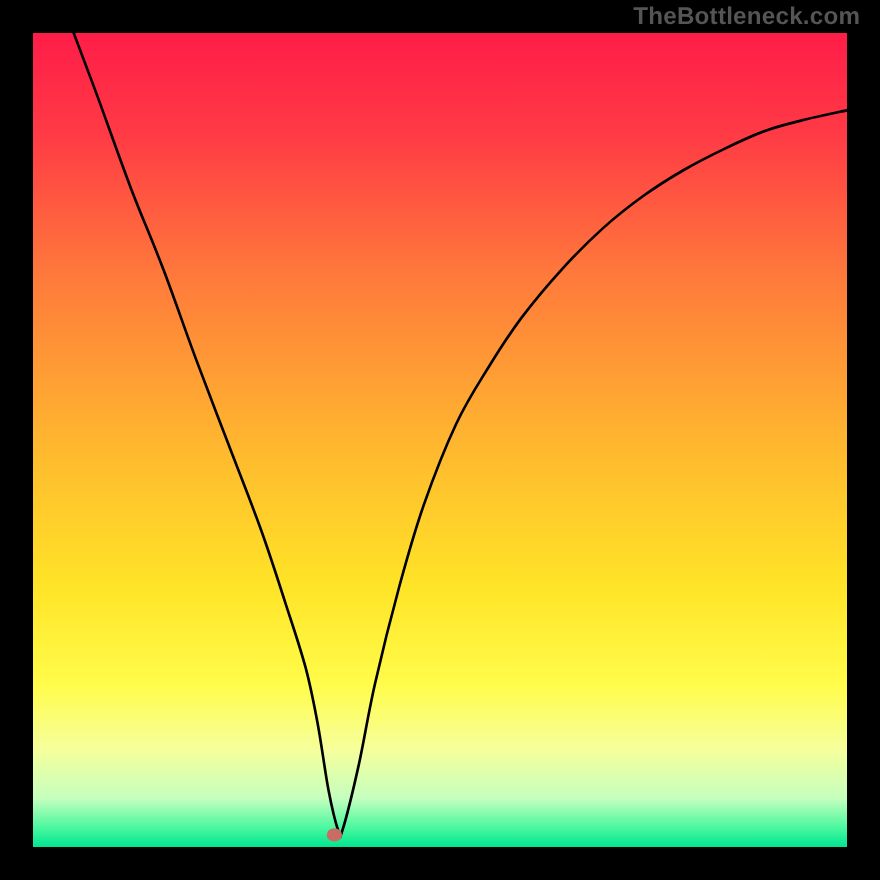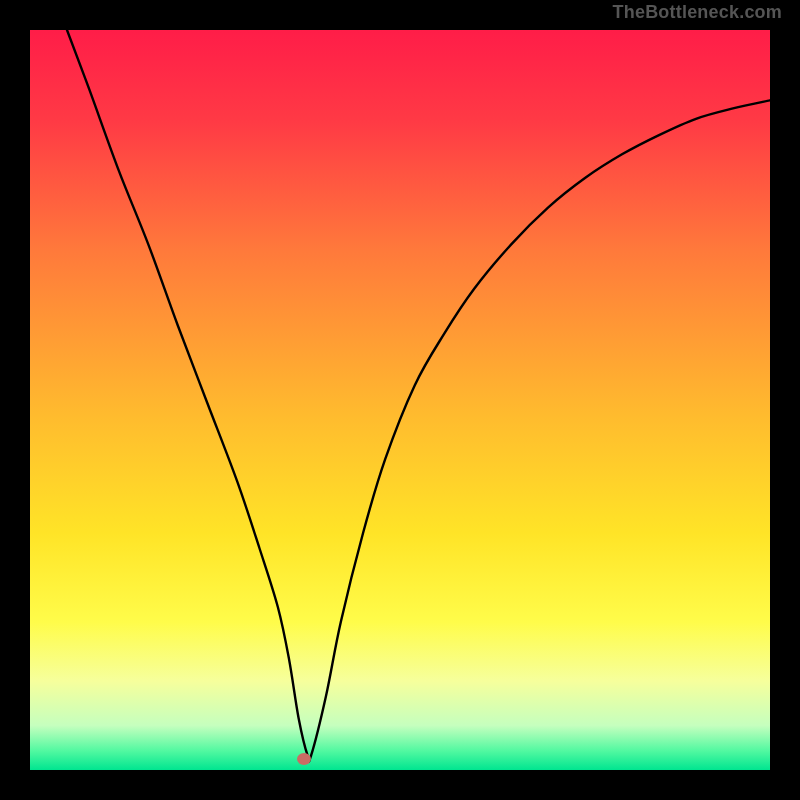--- a/index.html
+++ b/index.html
@@ -10,21 +10,21 @@
     height: 800px;
     overflow: hidden;
     font-family: Arial, Helvetica, sans-serif;
     position: relative;
   }
   .watermark {
     position: absolute;
     top: 2px;
     right: 18px;
     color: #555;
-    font-size: 18px;
+    font-size: 22px;
     font-weight: 600;
     z-index: 10;
     letter-spacing: 0.2px;
   }
   .plot-frame {
     position: absolute;
     left: 30px;
     top: 30px;
     width: 740px;
     height: 740px;

